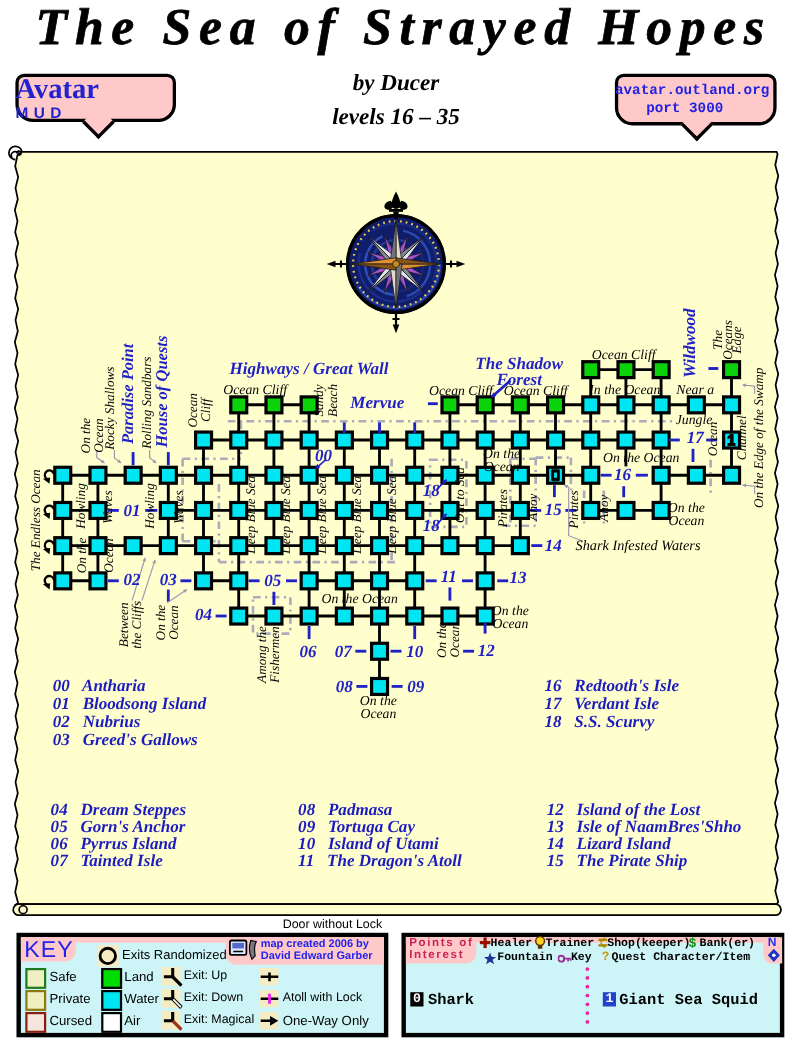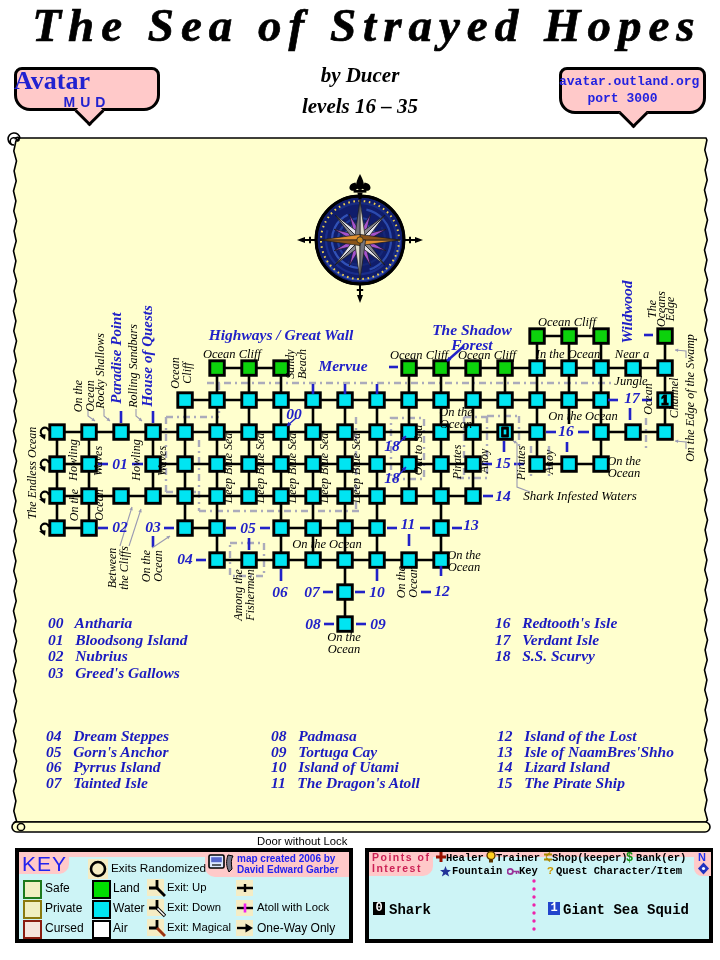--- a/index.html
+++ b/index.html
@@ -7,21 +7,21 @@
 .tail{position:absolute;width:18px;height:18px;background:#FFC9C9;border-right:3.5px solid #000;border-bottom:3.5px solid #000;transform:rotate(45deg)}
 .panel{position:absolute;background:#CDF4F6;border:4px solid #000}
 .pink{position:absolute;background:#FFC9C9}
 </style></head><body>
 <div class="abs" style="left:7px;top:-2px;width:720px;text-align:center;font-family:'Liberation Serif',serif;font-weight:bold;font-style:italic;font-size:47px;letter-spacing:7px;color:#000;-webkit-text-stroke:0.7px #000">The Sea of Strayed Hopes</div>
 <div class="abs" style="left:0;top:63px;width:720px;text-align:center;font-family:'Liberation Serif',serif;font-weight:bold;font-style:italic;font-size:21px">by Ducer</div>
 <div class="abs" style="left:0;top:94px;width:720px;text-align:center;font-family:'Liberation Serif',serif;font-weight:bold;font-style:italic;font-size:21px">levels 16 – 35</div>
 <div class="bubble" style="left:14px;top:67px;width:140px;height:38px"></div>
 <div class="tail" style="left:79px;top:101px"></div>
 <div class="abs" style="left:14px;top:69px;width:146px;text-align:left;color:#2222d0;font-family:'Liberation Serif',serif;font-weight:bold;font-size:26px;line-height:24px">Avatar</div>
-<div class="abs" style="left:14px;top:94px;width:146px;text-align:center;color:#2222d0;font-weight:bold;font-size:14px;letter-spacing:5px">MUD</div>
+<div class="abs" style="left:14px;top:94px;width:146px;color:#2222d0;font-weight:bold;font-size:14px;letter-spacing:5px">MUD</div>
 <div class="bubble" style="left:559px;top:67px;width:141px;height:41px"></div>
 <div class="tail" style="left:623px;top:103px"></div>
 <div class="abs" style="left:559px;top:73px;width:127px;text-align:center;color:#2222e0;font-family:'Liberation Mono',monospace;font-weight:bold;font-size:13px;line-height:17px">avatar.outland.org<br>port 3000</div>
 <svg width="720" height="960" viewBox="0 0 720 960" style="position:absolute;left:0;top:0">
     <path d="M 20 138 L 706 138 L 706.9 140.0 L 704.8 150.0 L 707.5 160.0 L 705.1 170.0 L 707.2 180.0 L 704.5 190.0 L 706.9 200.0 L 704.8 210.0 L 707.5 220.0 L 705.1 230.0 L 707.2 240.0 L 704.5 250.0 L 706.9 260.0 L 704.8 270.0 L 707.5 280.0 L 705.1 290.0 L 707.2 300.0 L 704.5 310.0 L 706.9 320.0 L 704.8 330.0 L 707.5 340.0 L 705.1 350.0 L 707.2 360.0 L 704.5 370.0 L 706.9 380.0 L 704.8 390.0 L 707.5 400.0 L 705.1 410.0 L 707.2 420.0 L 704.5 430.0 L 706.9 440.0 L 704.8 450.0 L 707.5 460.0 L 705.1 470.0 L 707.2 480.0 L 704.5 490.0 L 706.9 500.0 L 704.8 510.0 L 707.5 520.0 L 705.1 530.0 L 707.2 540.0 L 704.5 550.0 L 706.9 560.0 L 704.8 570.0 L 707.5 580.0 L 705.1 590.0 L 707.2 600.0 L 704.5 610.0 L 706.9 620.0 L 704.8 630.0 L 707.5 640.0 L 705.1 650.0 L 707.2 660.0 L 704.5 670.0 L 706.9 680.0 L 704.8 690.0 L 707.5 700.0 L 705.1 710.0 L 707.2 720.0 L 704.5 730.0 L 706.9 740.0 L 704.8 750.0 L 707.5 760.0 L 705.1 770.0 L 707.2 780.0 L 704.5 790.0 L 706.9 800.0 L 704.8 810.0 L 707.5 820.0 L 706.0 822.0 L 20 822 L 15.0 822.0 L 16.5 821.0 L 13.8 811.0 L 15.9 801.0 L 13.5 791.0 L 16.2 781.0 L 14.1 771.0 L 16.5 761.0 L 13.8 751.0 L 15.9 741.0 L 13.5 731.0 L 16.2 721.0 L 14.1 711.0 L 16.5 701.0 L 13.8 691.0 L 15.9 681.0 L 13.5 671.0 L 16.2 661.0 L 14.1 651.0 L 16.5 641.0 L 13.8 631.0 L 15.9 621.0 L 13.5 611.0 L 16.2 601.0 L 14.1 591.0 L 16.5 581.0 L 13.8 571.0 L 15.9 561.0 L 13.5 551.0 L 16.2 541.0 L 14.1 531.0 L 16.5 521.0 L 13.8 511.0 L 15.9 501.0 L 13.5 491.0 L 16.2 481.0 L 14.1 471.0 L 16.5 461.0 L 13.8 451.0 L 15.9 441.0 L 13.5 431.0 L 16.2 421.0 L 14.1 411.0 L 16.5 401.0 L 13.8 391.0 L 15.9 381.0 L 13.5 371.0 L 16.2 361.0 L 14.1 351.0 L 16.5 341.0 L 13.8 331.0 L 15.9 321.0 L 13.5 311.0 L 16.2 301.0 L 14.1 291.0 L 16.5 281.0 L 13.8 271.0 L 15.9 261.0 L 13.5 251.0 L 16.2 241.0 L 14.1 231.0 L 16.5 221.0 L 13.8 211.0 L 15.9 201.0 L 13.5 191.0 L 16.2 181.0 L 14.1 171.0 L 16.5 161.0 L 13.8 151.0 L 15.9 141.0 Z" fill="#FFFFCE" stroke="black" stroke-width="1.6"></path>
 <path d="M20 138 A6 6 0 1 0 14 145 A3.6 3.6 0 1 1 17.4 141 A1.8 1.8 0 1 0 15.4 139.4" fill="none" stroke="black" stroke-width="1.6"></path>
 <rect x="12" y="822" width="698" height="10" rx="5" fill="#FFFFCE" stroke="black" stroke-width="1.6"></rect>
 <circle cx="21" cy="827" r="3.6" fill="none" stroke="black" stroke-width="1.5"></circle>
 <g transform="translate(360 240)">
       <circle cx="0" cy="0" r="44" fill="#101d6b" stroke="black" stroke-width="2.5"></circle>

